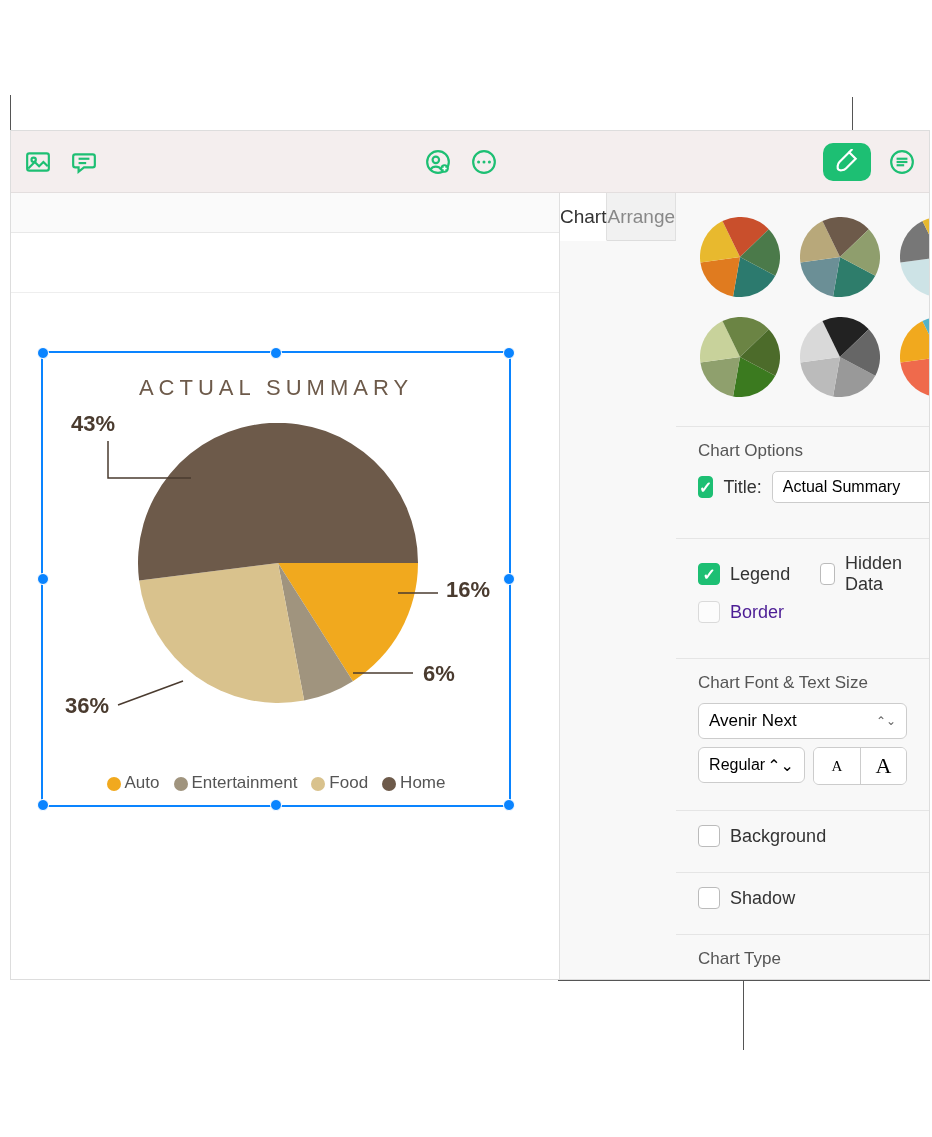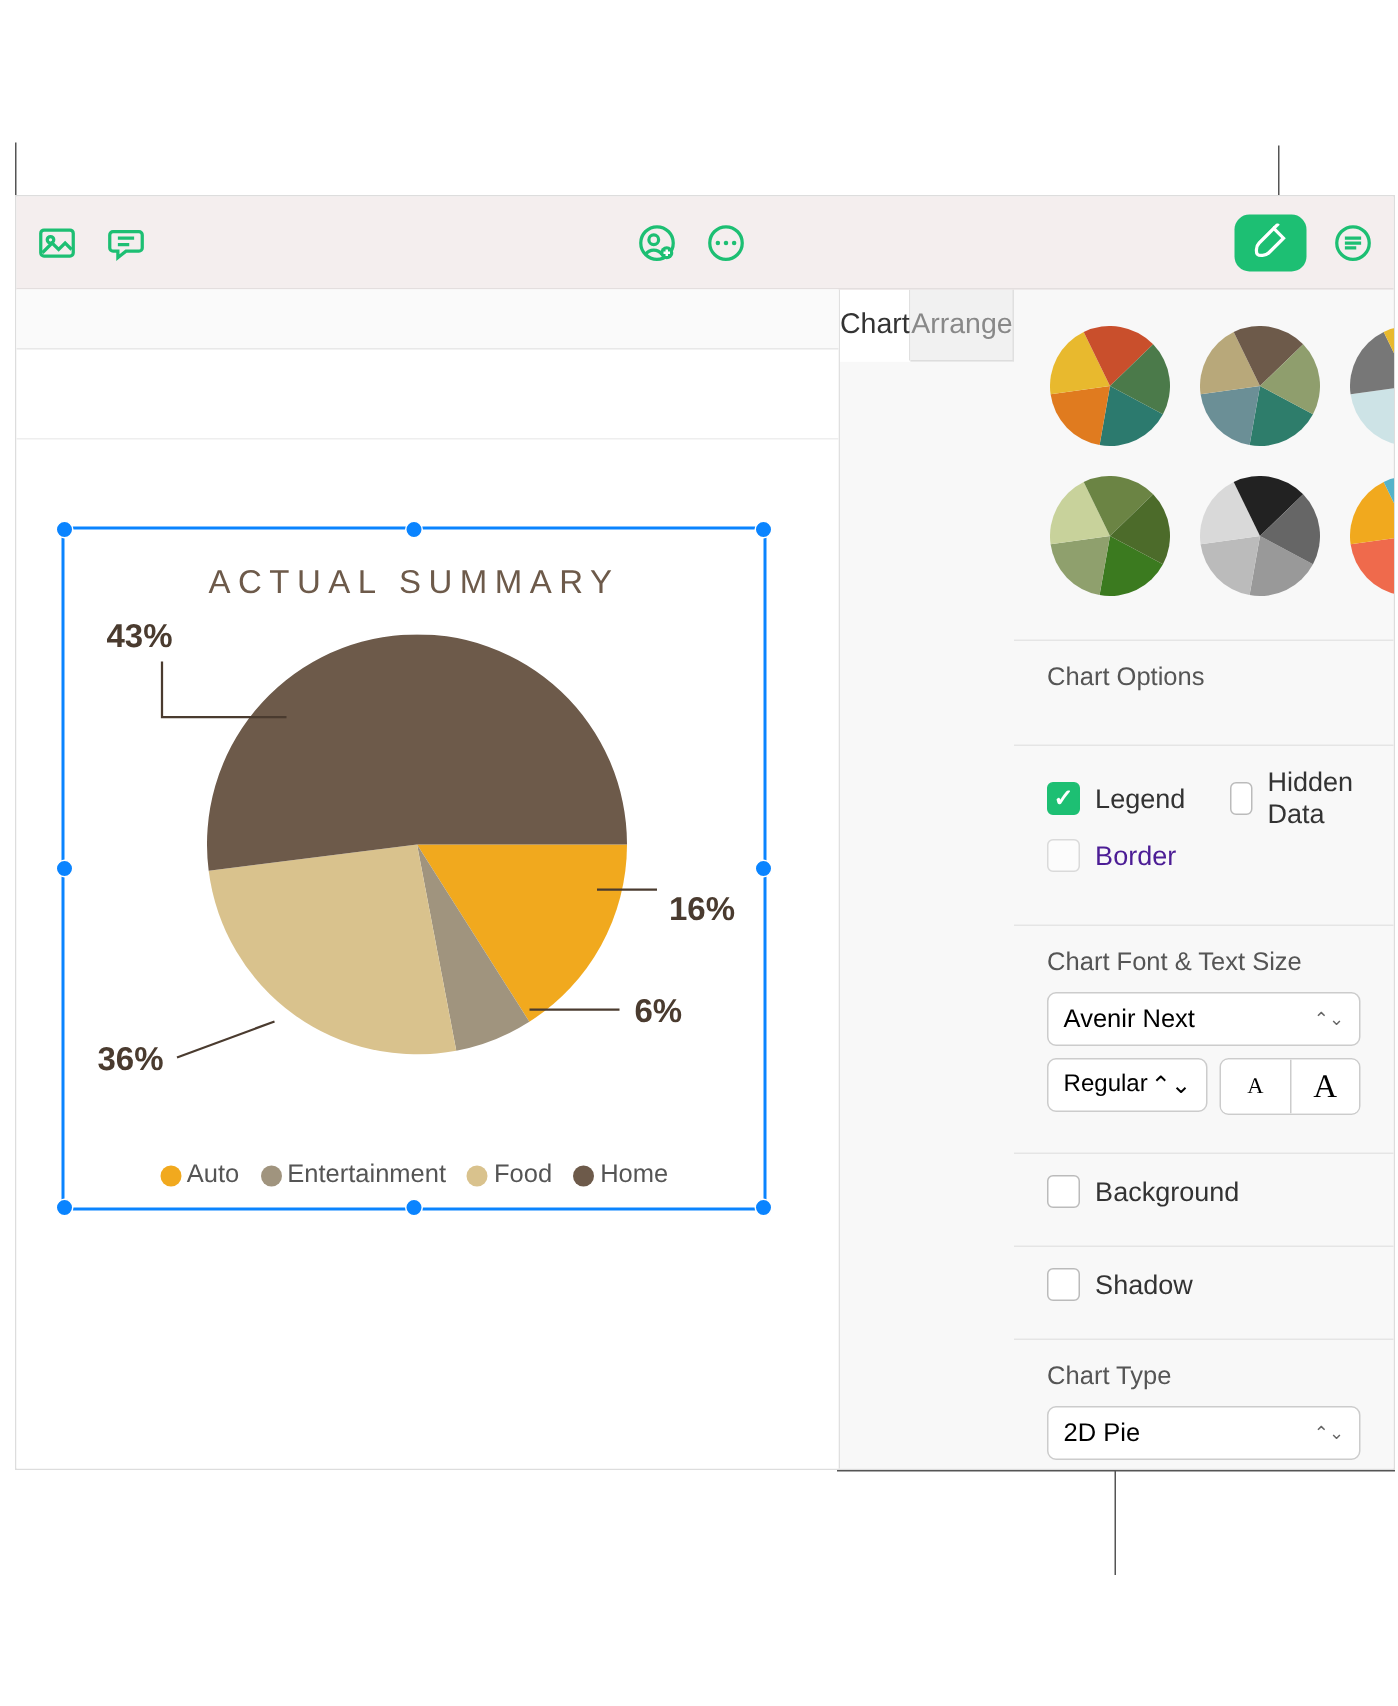--- a/index.html
+++ b/index.html
@@ -154,21 +154,21 @@
           </svg>
         </div>
 
         <svg style="position:absolute; left:0; top:0; width:100%; height:100%; pointer-events:none;">
           <path class="leader" d="M148 125 L65 125 L65 88"></path>
           <path class="leader" d="M355 240 L395 240"></path>
           <path class="leader" d="M310 320 L370 320"></path>
           <path class="leader" d="M140 328 L75 352"></path>
         </svg>
         <span class="data-label" style="left:28px; top:58px;">43%</span>
-        <span class="data-label" style="left:403px; top:240px;">16%</span>
+        <span class="data-label" style="left:403px; top:224px;">16%</span>
         <span class="data-label" style="left:380px; top:308px;">6%</span>
         <span class="data-label" style="left:22px; top:340px;">36%</span>
 
         <div class="legend-row">
           <span><span class="swatch" style="background:#f1a91e"></span><span>Auto</span></span>
           <span><span class="swatch" style="background:#a0947e"></span><span>Entertainment</span></span>
           <span><span class="swatch" style="background:#d9c28d"></span><span>Food</span></span>
           <span><span class="swatch" style="background:#6d5a4a"></span><span>Home</span></span>
         </div>
       </div>
@@ -233,20 +233,25 @@
                 <path d="M0 0 L0.309 0.951 A1 1 0 0 1 -0.809 0.588 Z" fill="#ef6a4c"></path>
                 <path d="M0 0 L-0.809 0.588 A1 1 0 0 1 -0.809 -0.588 Z" fill="#f1a91e"></path>
                 <path d="M0 0 L-0.809 -0.588 A1 1 0 0 1 0.309 -0.951 Z" fill="#54b3c9"></path>
                 <path d="M0 0 L0.309 -0.951 A1 1 0 0 1 1 0 Z" fill="#e08fb0"></path>
               </g>
             </svg>
         </div>
 
         <div class="section">
           <div class="section-title">Chart Options</div>
+          <div class="row">
+            <div class="checkbox checked"></div>
+            <span class="cb-label">Title:</span>
+            <input class="text-input" value="Actual Summary" style="">
+          </div>
         </div>
 
         <div class="section">
           <div class="row" style="gap:30px; margin-bottom:6px;">
             <div style="display:flex; align-items:center; gap:10px;">
               <div class="checkbox checked"></div>
               <span class="cb-label">Legend</span>
             </div>
             <div style="display:flex; align-items:center; gap:10px;justify-content:space-between;">
               <div class="checkbox"></div>

